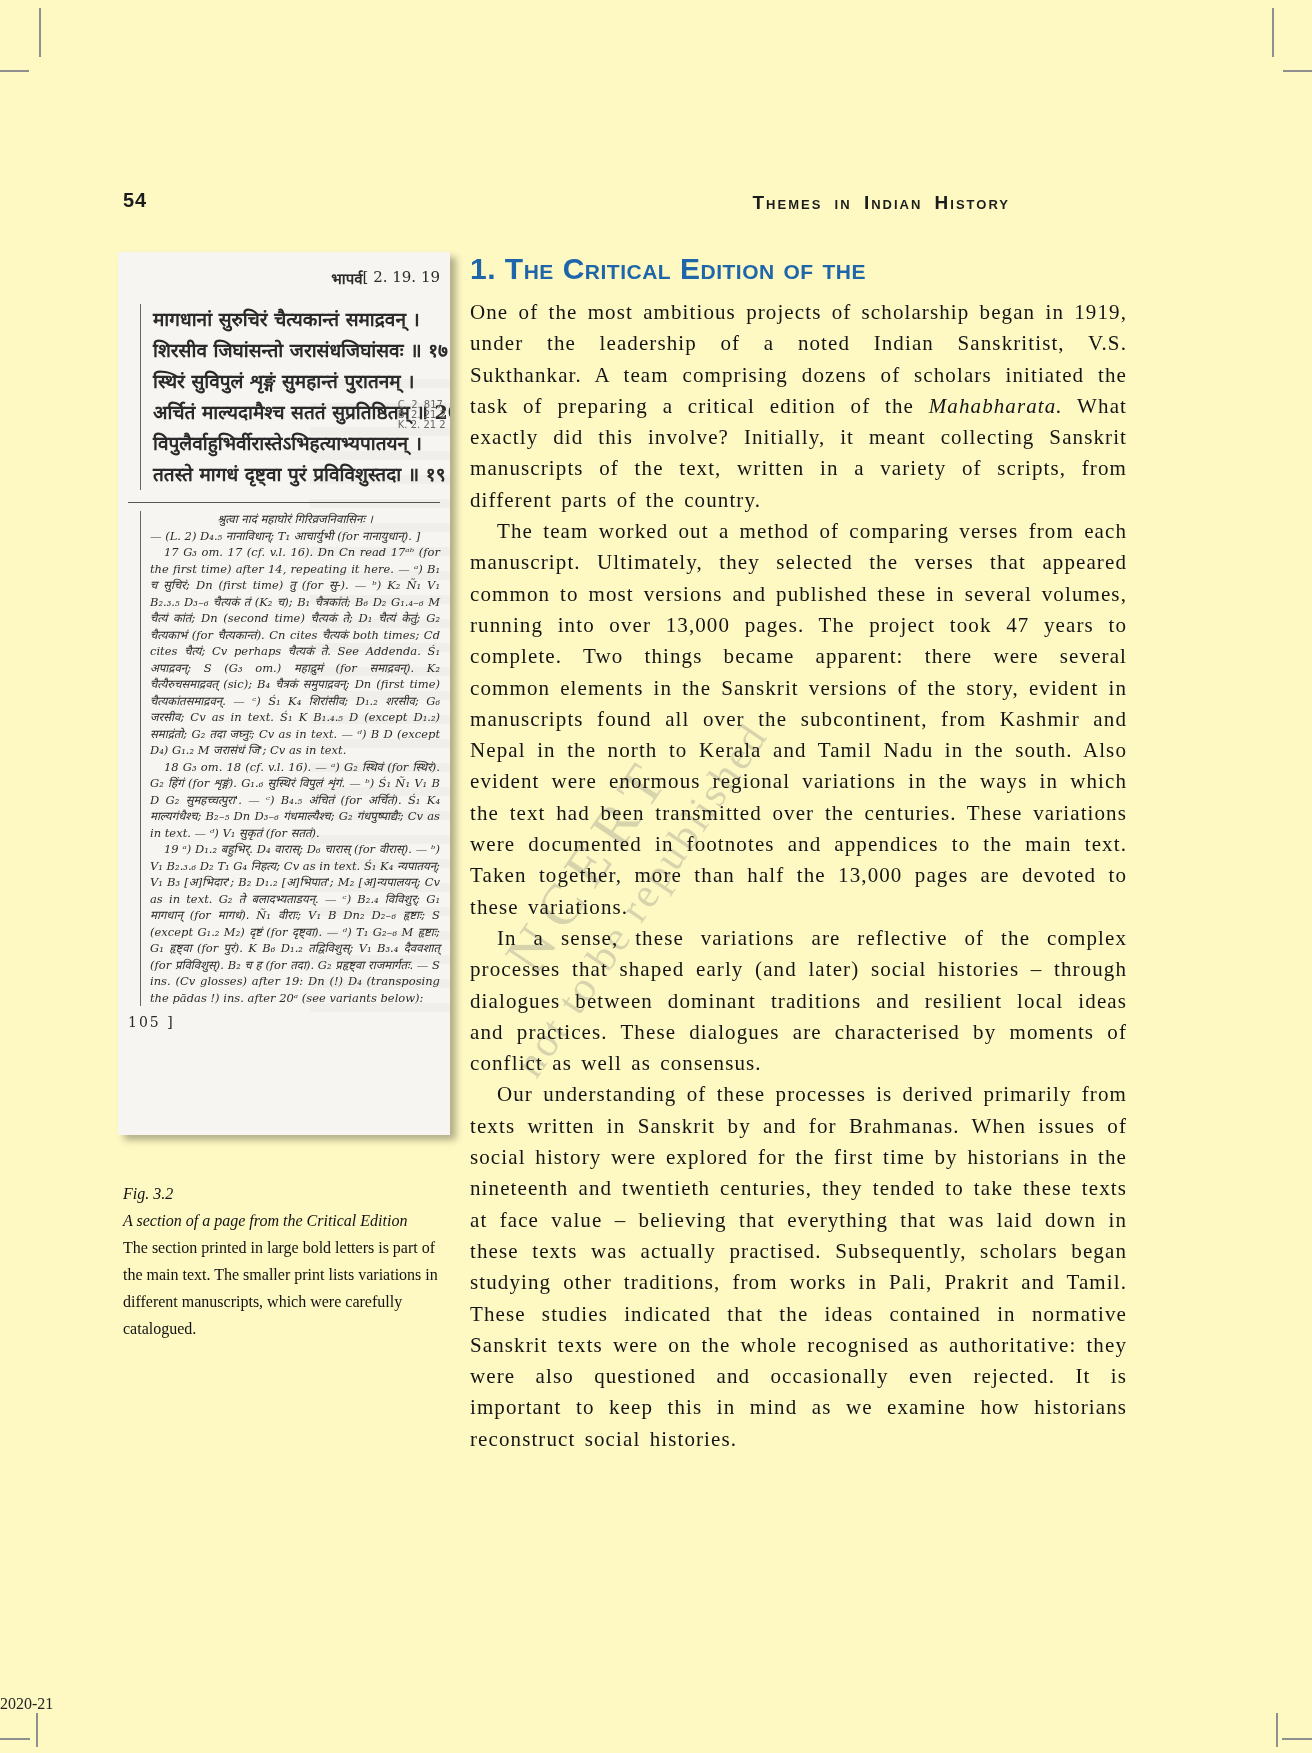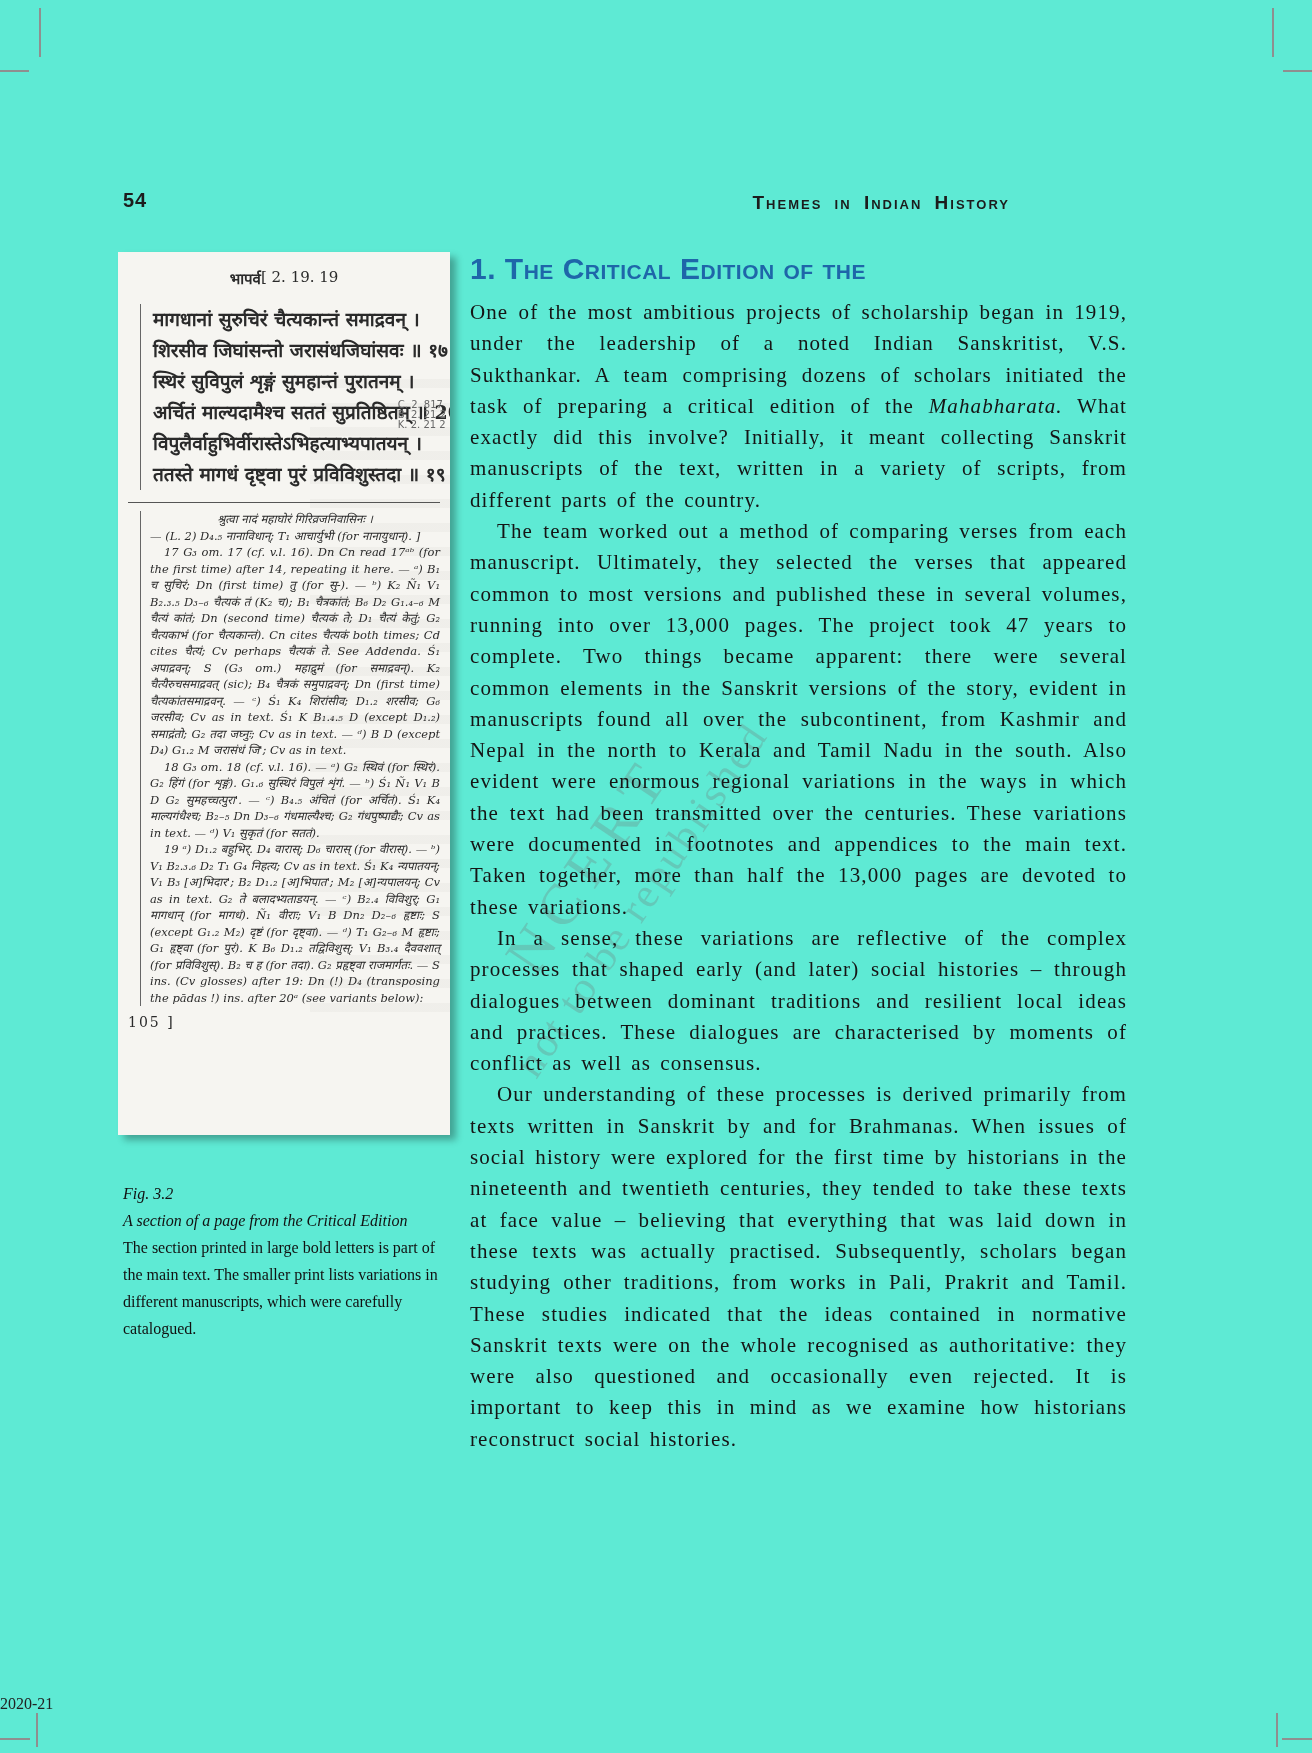--- a/index.html
+++ b/index.html
@@ -1,16 +1,16 @@
 <!DOCTYPE html>
 <html><head>
 <meta charset="utf-8">
 <style>
   html,body{margin:0;padding:0;background:#ffffff;}
-  .page{position:relative;width:1312px;height:1753px;background:#5eead4;overflow:hidden;
+  .page{position:relative;width:1312px;height:1753px;background:#fef9c3;overflow:hidden;
         font-family:"Liberation Serif", serif;color:#111;}
   
   .mark{position:absolute;background:#8f8f8f;}
   
   .page-num{position:absolute;left:123px;top:189px;font-family:"Liberation Sans",sans-serif;
             font-weight:bold;font-size:20px;letter-spacing:1px;color:#1c1c1c;}
   .running-head{position:absolute;top:192px;right:302px;font-family:"Liberation Sans",sans-serif;
             font-weight:bold;font-variant:small-caps;font-size:19px;letter-spacing:2px;
             word-spacing:5px;color:#1c1c1c;}
   
@@ -19,21 +19,21 @@
             font-family:"Liberation Serif",serif;}
   .watermark .w1{font-size:58px;letter-spacing:12px;line-height:70px;}
   .watermark .w2{font-size:42px;letter-spacing:3px;line-height:56px;}
   
   .scan{position:absolute;left:118px;top:252px;width:332px;height:883px;background:#f6f5f1;
         box-shadow:6px 5px 7px rgba(0,0,0,0.30);z-index:1;overflow:hidden;
         font-family:"DejaVu Serif","Liberation Serif",serif;color:#2a2a2a;}
   .scan .bleed{position:absolute;right:0;top:120px;width:140px;height:640px;opacity:.5;
         background:repeating-linear-gradient(0deg, rgba(120,118,110,0.10) 0 9px, rgba(0,0,0,0) 9px 24px);}
   .scan-inner{position:relative;padding:16px 10px 0 10px;z-index:1;}
-  .scan-head{display:flex;justify-content:center;font-size:15px;}
+  .scan-head{display:flex;justify-content:flex-end;font-size:15px;}
   .scan-head .dev{font-weight:bold;}
   .verse{margin:16px 0 0 12px;border-left:1.5px solid #666;padding-left:12px;
          font-size:19px;font-weight:bold;line-height:31px;white-space:nowrap;}
   .side-refs{position:absolute;right:4px;top:148px;font-family:"DejaVu Sans",sans-serif;
          font-size:10px;line-height:10px;color:#666;text-align:left;z-index:2;}
   .scan-divider{border:none;border-top:1.5px solid #555;margin:12px 0 8px 0;}
   .apparatus{margin-left:12px;border-left:1.5px solid #666;padding-left:9px;
          font-size:11.5px;line-height:16.5px;text-align:justify;}
   .apparatus p{margin:0;font-style:italic;}
   .apparatus p.center{text-align:center;}

